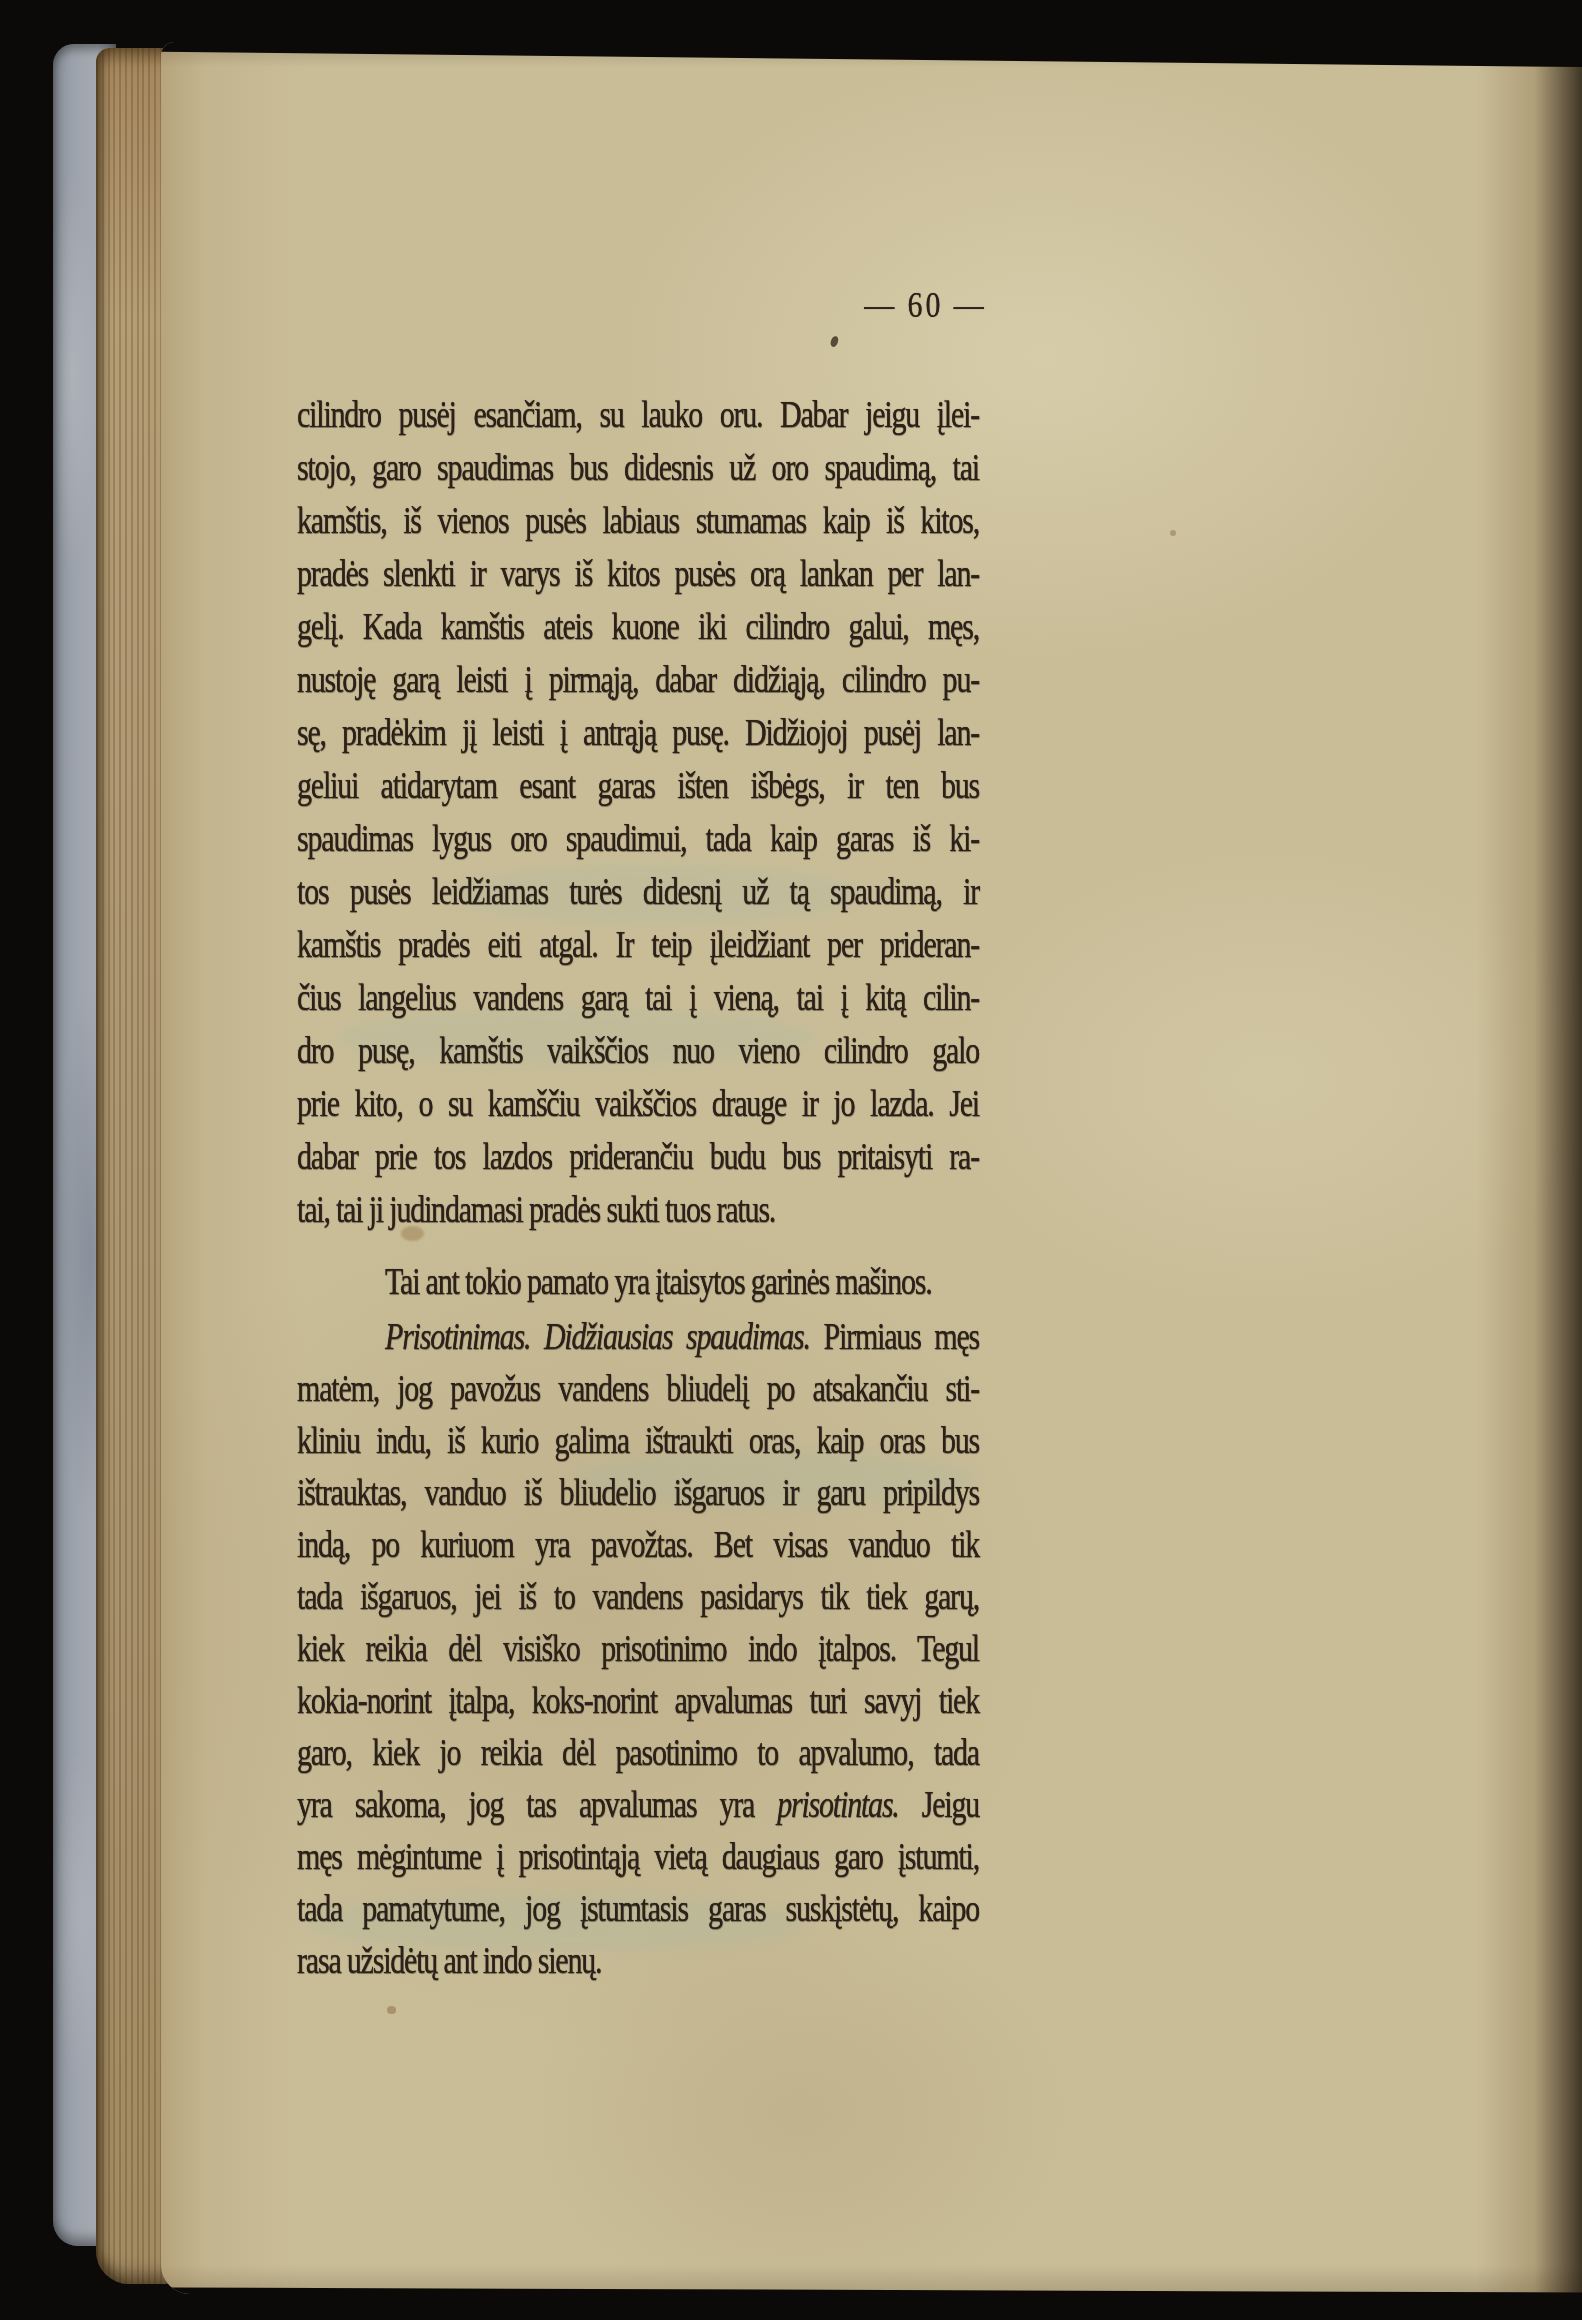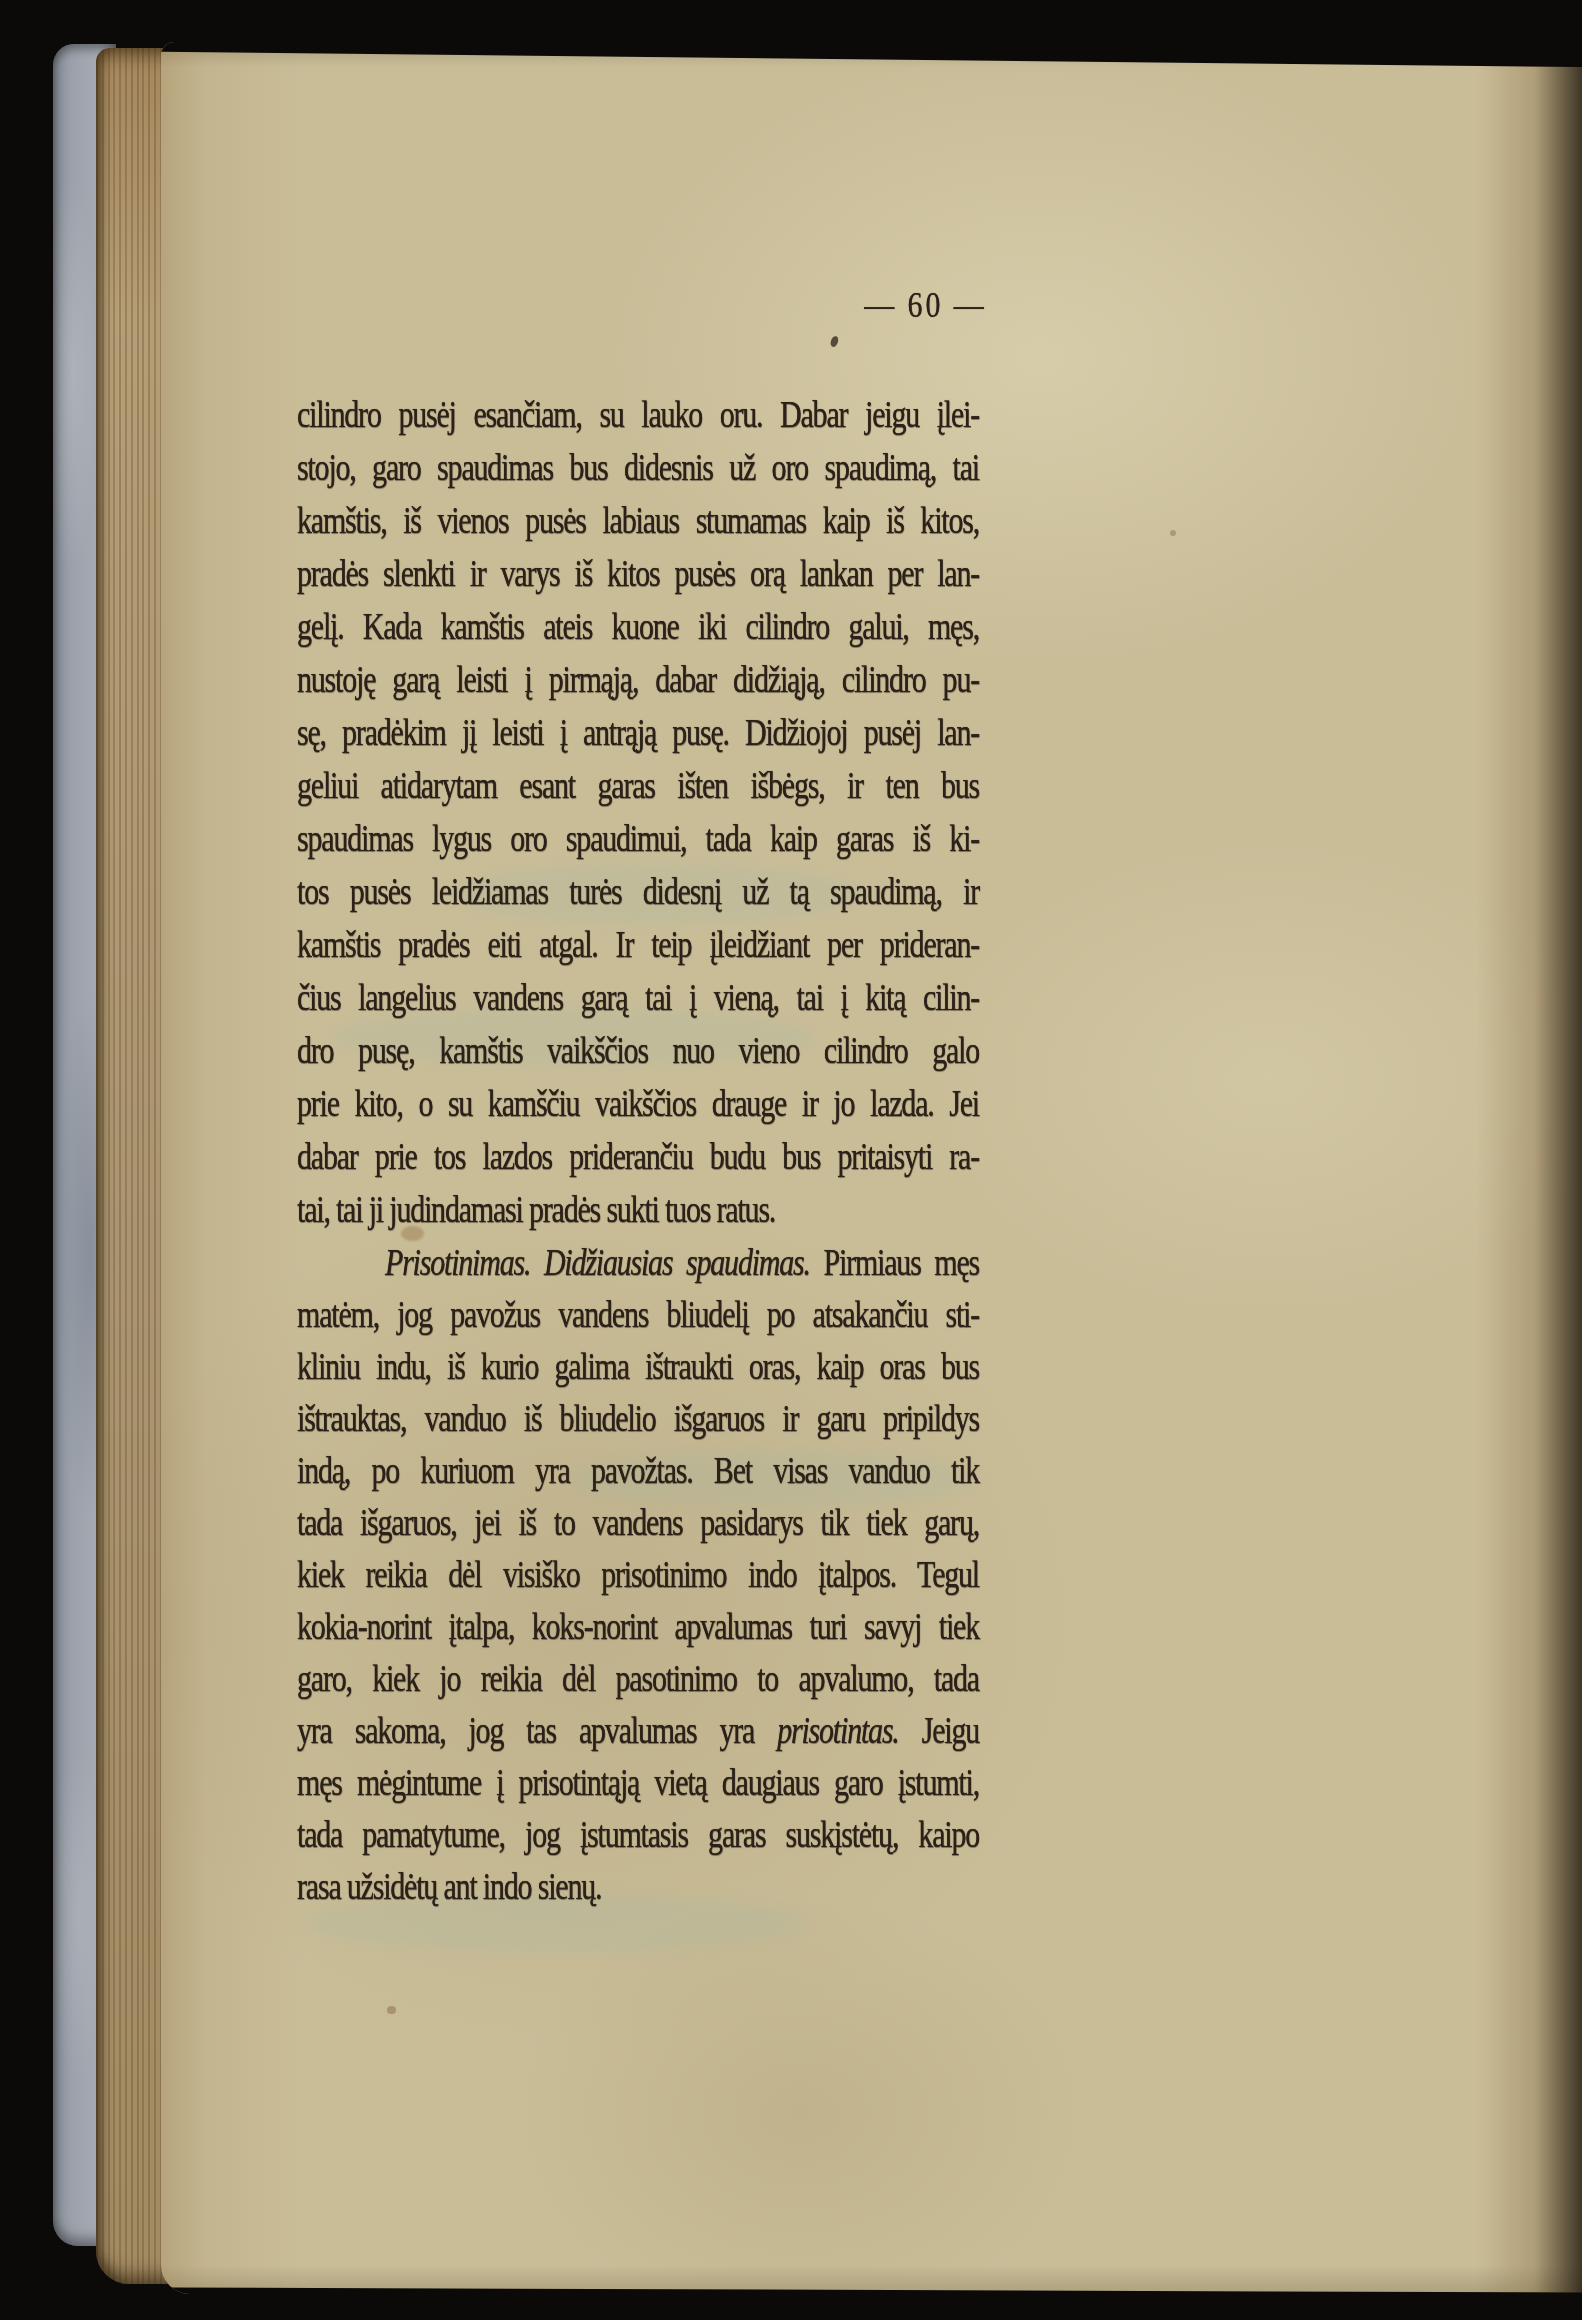--- a/index.html
+++ b/index.html
@@ -138,20 +138,23 @@
         <div class="tl j">spaudimas lygus oro spaudimui, tada kaip garas iš ki-</div>
         <div class="tl j">tos pusės leidžiamas turės didesnį už tą spaudimą, ir</div>
         <div class="tl j">kamštis pradės eiti atgal. Ir teip įleidžiant per prideran-</div>
         <div class="tl j">čius langelius vandens garą tai į vieną, tai į kitą cilin-</div>
         <div class="tl j">dro pusę, kamštis vaikščios nuo vieno cilindro galo</div>
         <div class="tl j">prie kito, o su kamščiu vaikščios drauge ir jo lazda. Jei</div>
         <div class="tl j">dabar prie tos lazdos priderančiu budu bus pritaisyti ra-</div>
         <div class="tl last">tai, tai ji judindamasi pradės sukti tuos ratus.</div>
       </div>
 
+      <div class="para p2">
+        <div class="tl indent last">Tai ant tokio pamato yra įtaisytos garinės mašinos.</div>
+      </div>
 
       <div class="para p3">
         <div class="tl j indent"><span class="it">Prisotinimas. Didžiausias spaudimas.</span><span> Pirmiaus męs</span></div>
         <div class="tl j">matėm, jog pavožus vandens bliudelį po atsakančiu sti-</div>
         <div class="tl j">kliniu indu, iš kurio galima ištraukti oras, kaip oras bus</div>
         <div class="tl j">ištrauktas, vanduo iš bliudelio išgaruos ir garu pripildys</div>
         <div class="tl j">indą, po kuriuom yra pavožtas. Bet visas vanduo tik</div>
         <div class="tl j">tada išgaruos, jei iš to vandens pasidarys tik tiek garų,</div>
         <div class="tl j">kiek reikia dėl visiško prisotinimo indo įtalpos. Tegul</div>
         <div class="tl j">kokia-norint įtalpa, koks-norint apvalumas turi savyj tiek</div>

